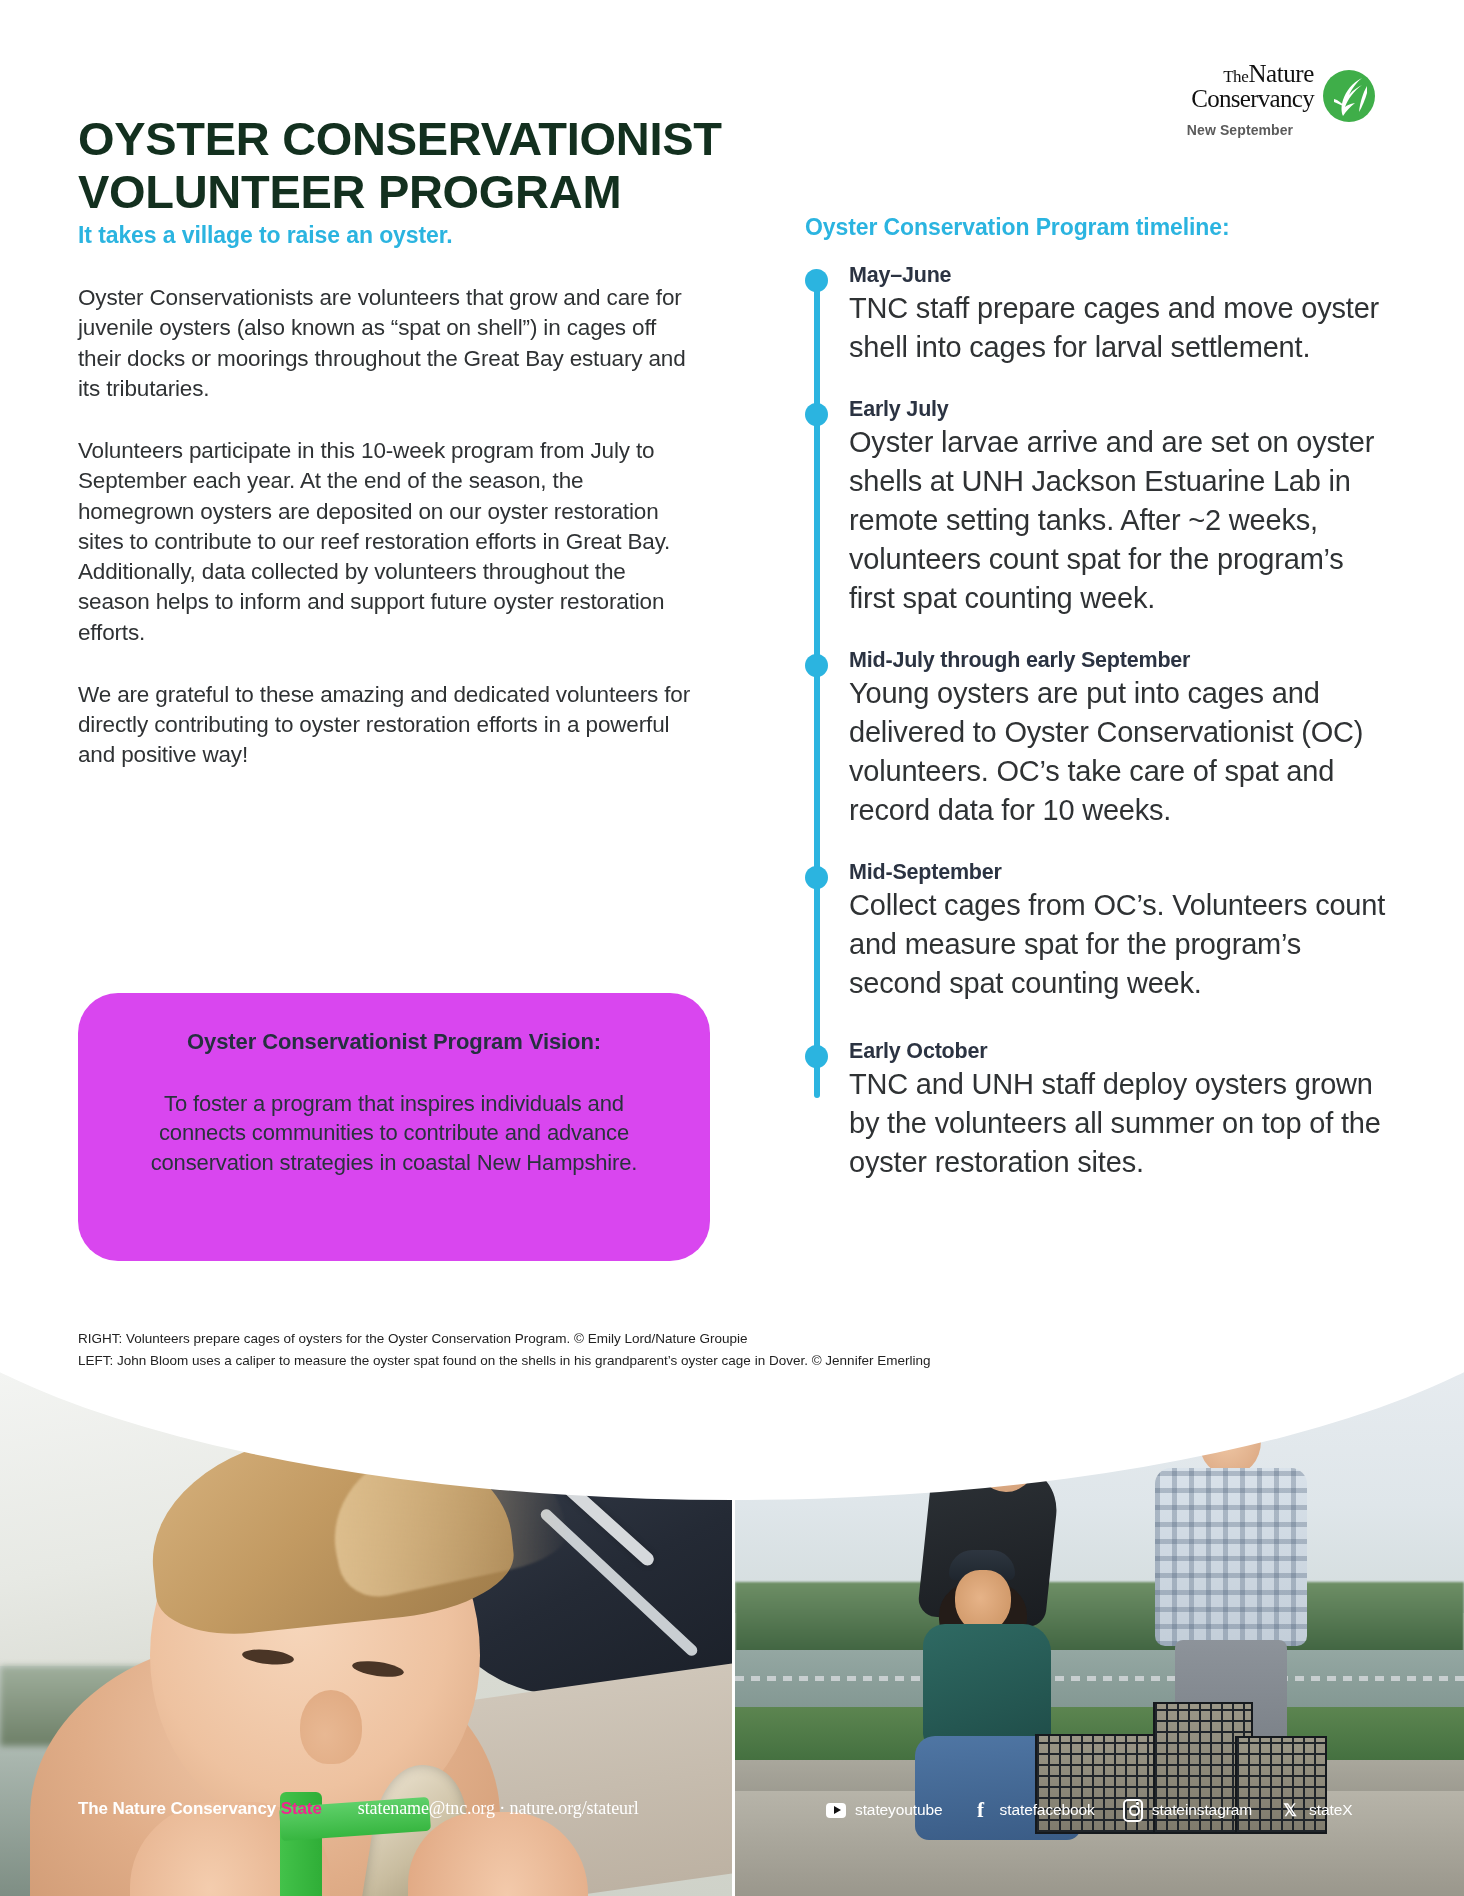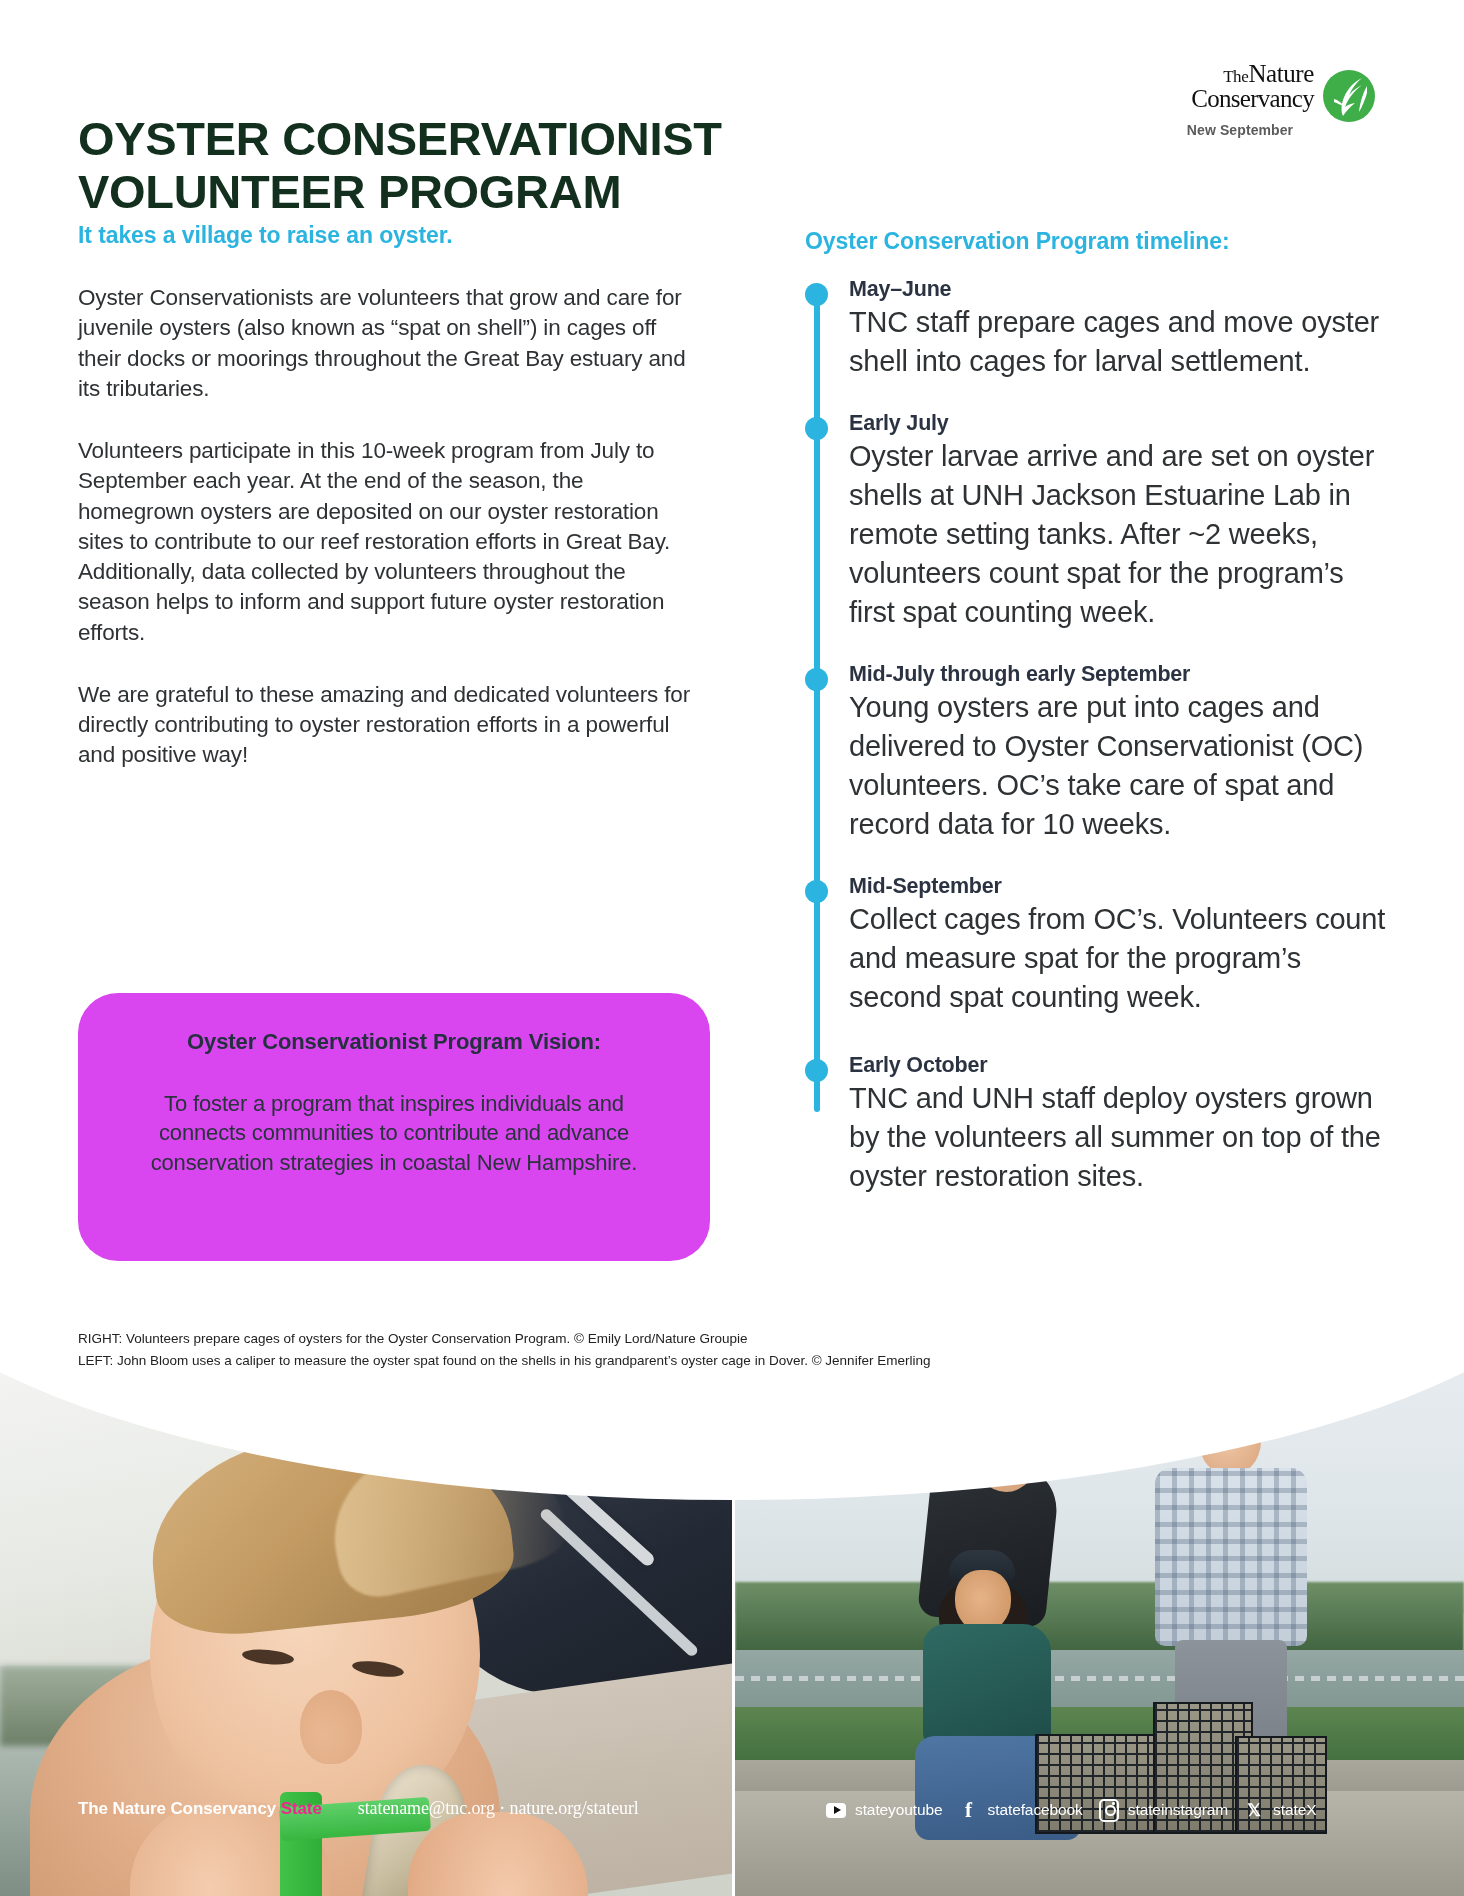--- a/index.html
+++ b/index.html
@@ -86,21 +86,21 @@
   
   .col-left {
     position: absolute;
     left: 78px;
     top: 222px;
     width: 620px;
   }
   .col-right {
     position: absolute;
     left: 805px;
-    top: 228px;
+    top: 214px;
     width: 585px;
   }
 
   .subhead {
     font-size: 23px;
     font-weight: bold;
     color: #2bb4e0;
     margin: 0 0 34px 0;
     letter-spacing: -0.1px;
   }
@@ -485,21 +485,21 @@
   .org-name { font-weight: bold; }
   .org-state { color: #f0268f; font-weight: bold; }
   .footer-contact { font-family: "Liberation Serif", serif; font-size: 18px; }
 
   .footer-social {
     position: absolute;
     left: 826px;
     top: 2px;
     display: flex;
     align-items: center;
-    gap: 16px;
+    gap: 28px;
     white-space: nowrap;
     font-size: 15.5px;
   }
   .social {
     display: flex;
     align-items: center;
     gap: 9px;
   }
   .social .glyph {
     display: inline-flex;

